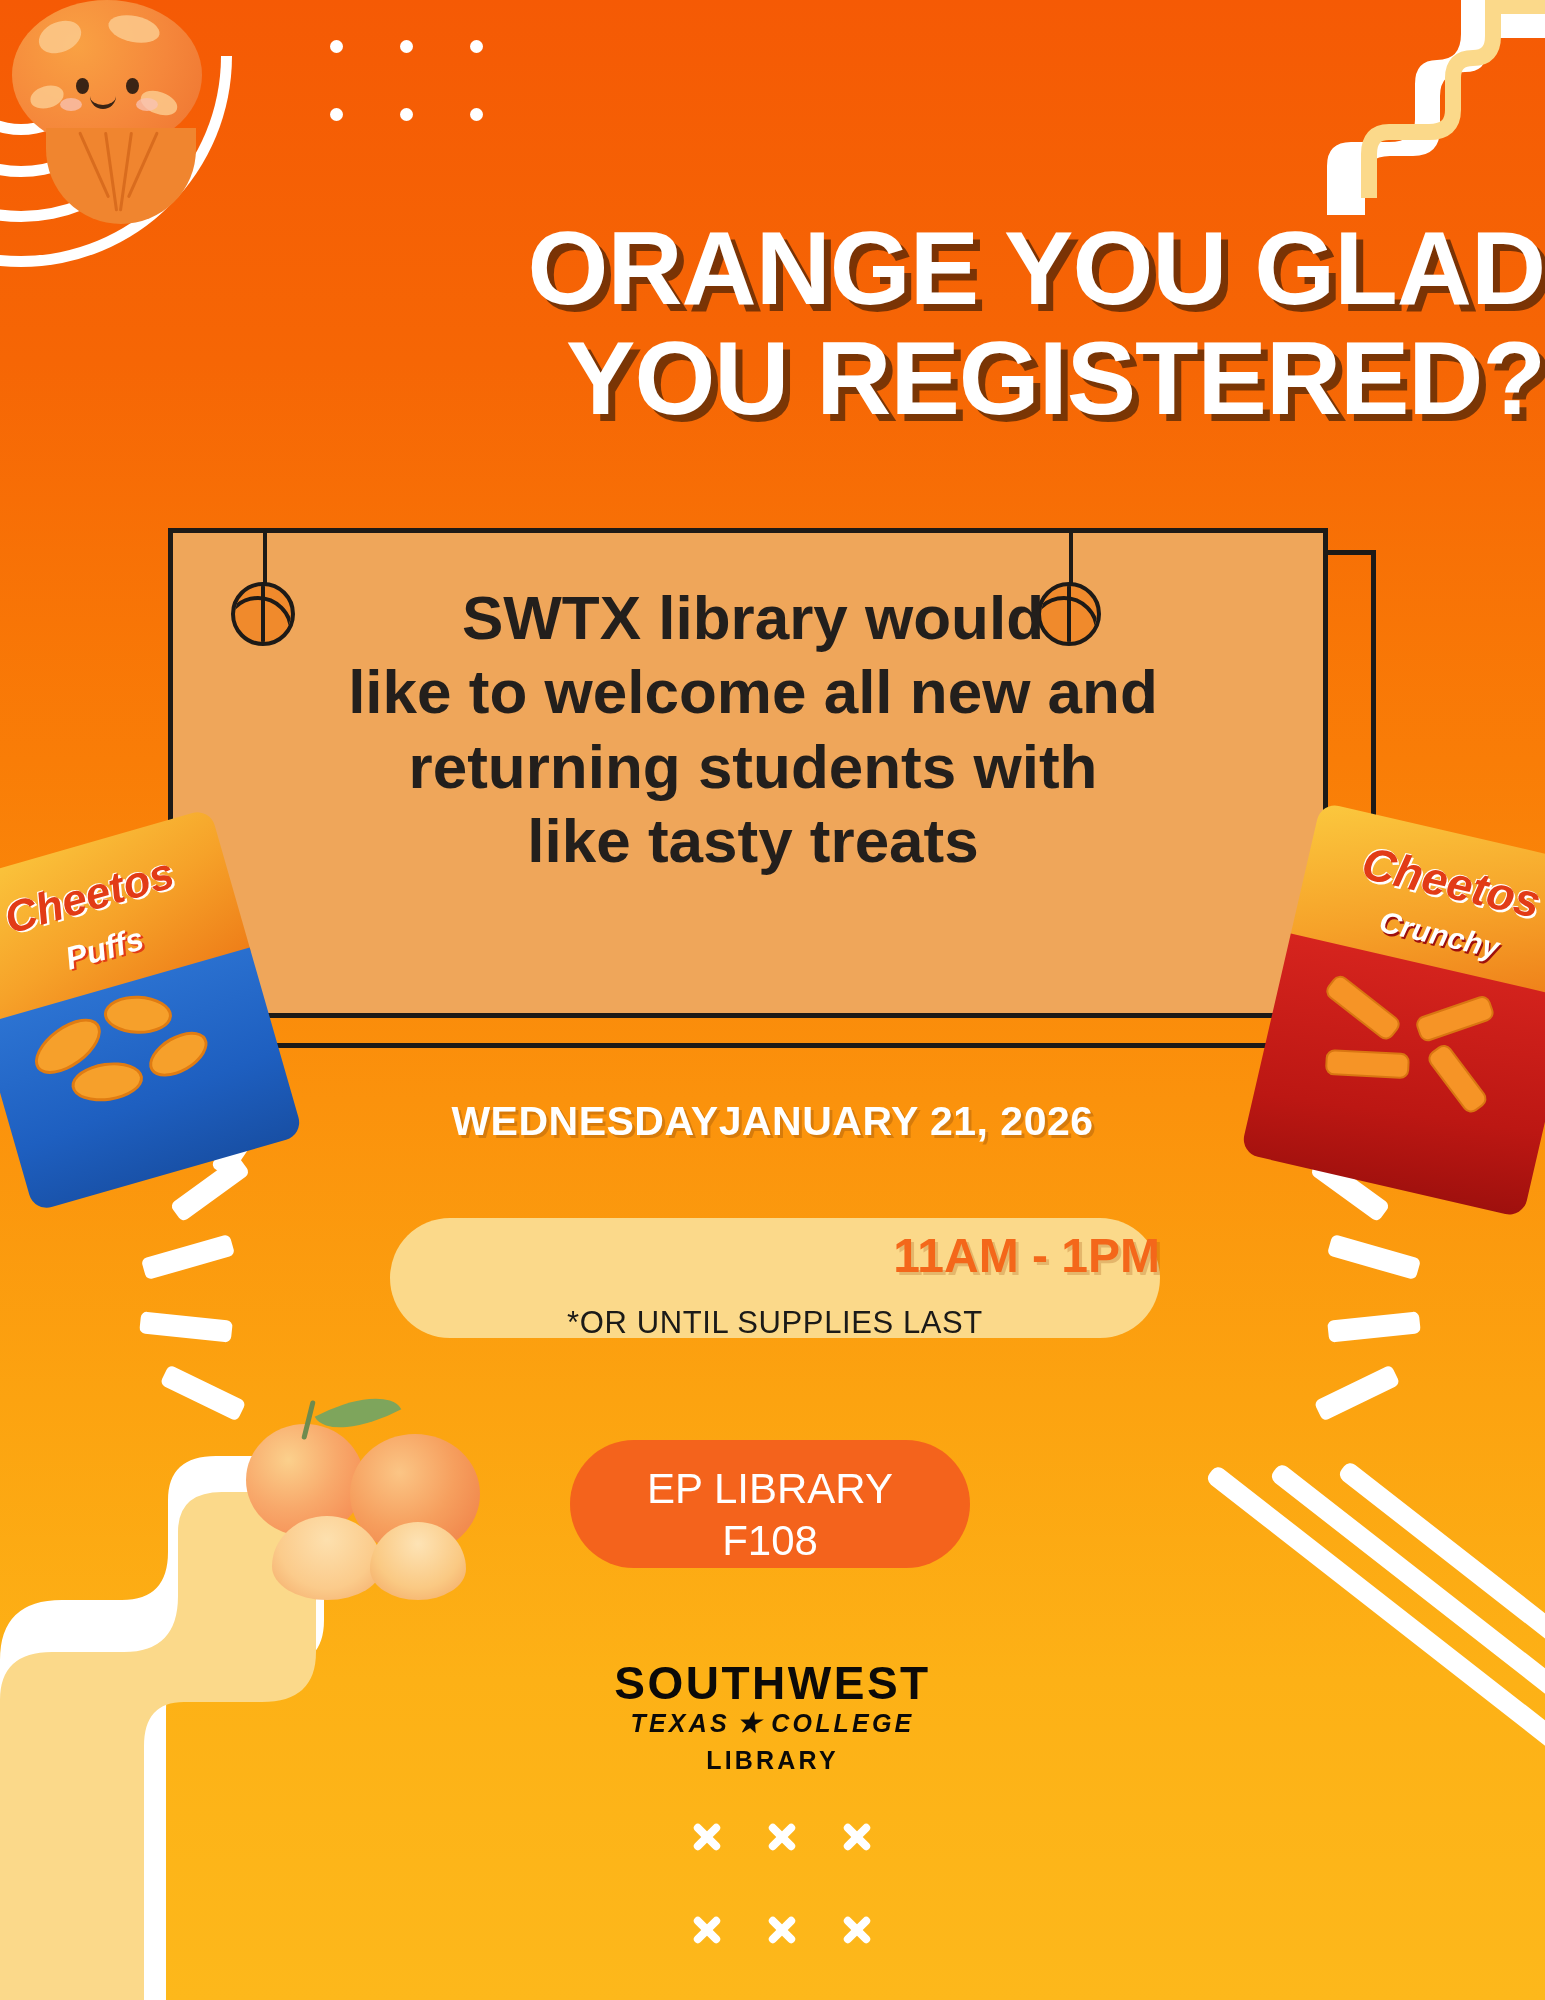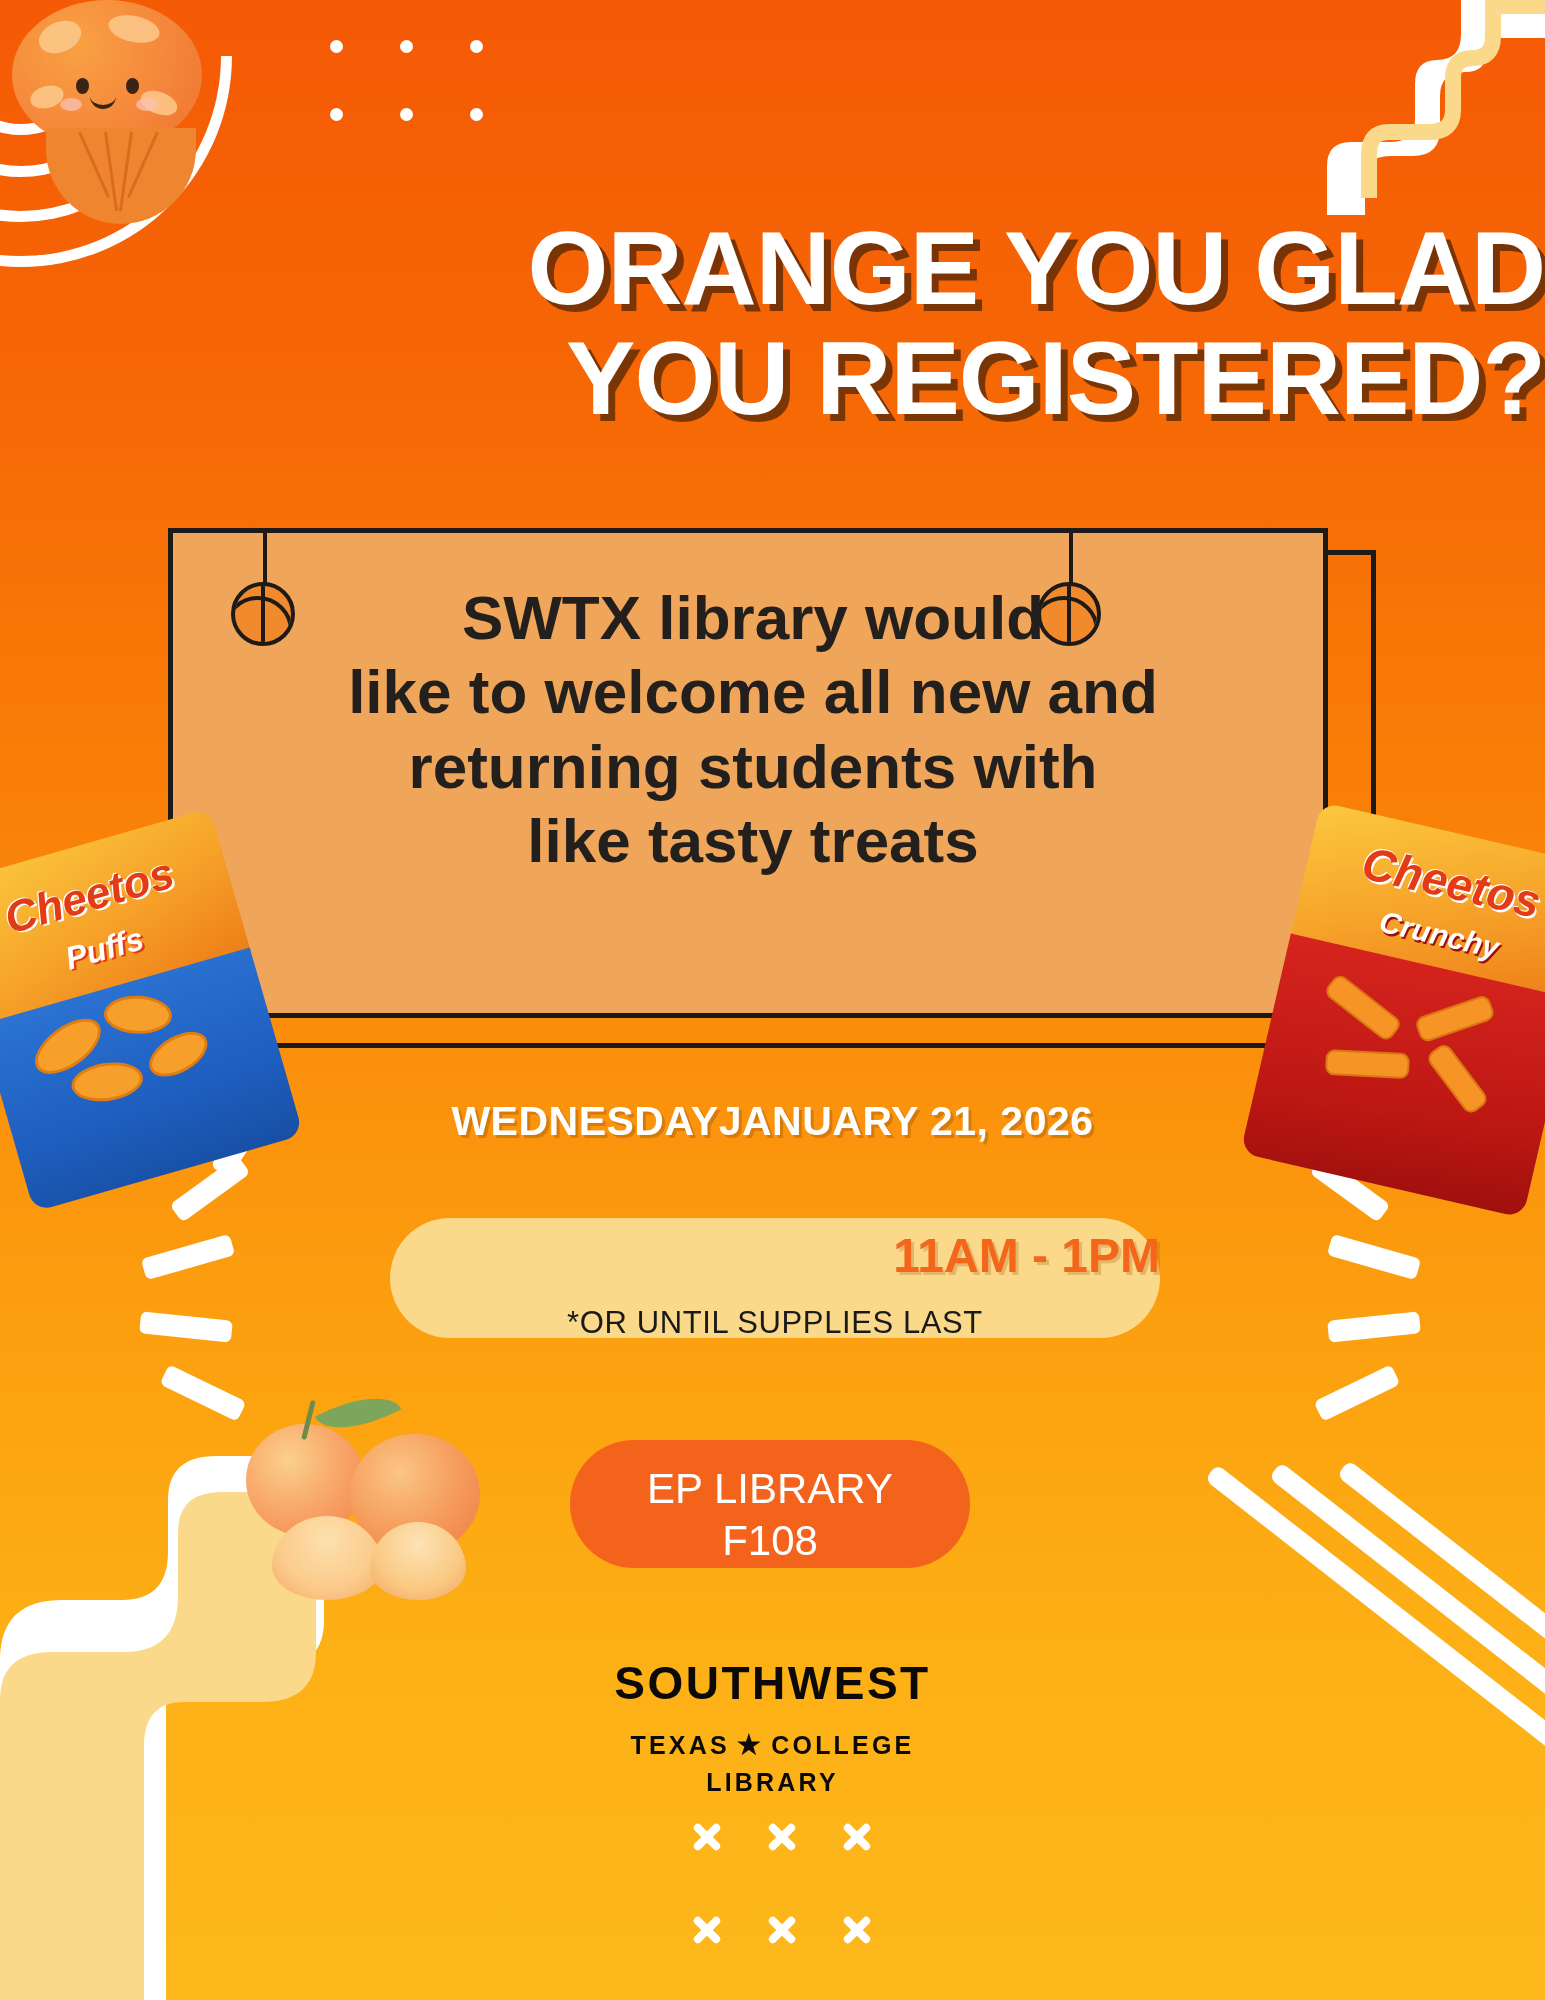--- a/index.html
+++ b/index.html
@@ -114,22 +114,22 @@
     background:#F4631C;border-radius:64px;
   }
   .loctext{
     position:absolute;left:570px;top:1463px;width:400px;text-align:center;
     color:#fff;font-size:42px;line-height:1.24;
   }
 
   
   .logo{position:absolute;left:0;top:1660px;width:1545px;text-align:center;color:#0c0a08;}
   .logo .lg1{font-weight:bold;font-size:46px;letter-spacing:2.5px;line-height:1;}
-  .logo .lg2{font-weight:bold;font-size:25px;letter-spacing:3.2px;line-height:1;margin-top:26px;
-    display:flex;justify-content:center;align-items:center;gap:7px;}
+  .logo .lg2{font-weight:bold;font-size:25px;letter-spacing:3.2px;line-height:1;margin-top:4px;
+    display:flex;justify-content:center;align-items:center;gap:7px;font-style:italic;}
   .logo .lg3{font-weight:bold;font-size:25px;letter-spacing:3.2px;line-height:1;margin-top:11px;}
   .star{font-size:27px;line-height:1;}
 
   
   .art{position:absolute;}
 
   
   .puffs{left:-18px;top:840px;width:280px;height:340px;transform:rotate(-16deg);}
   .puffs .top{position:absolute;left:0;top:0;width:280px;height:150px;
     background:linear-gradient(160deg,#FBC83E 0%,#F6A229 55%,#EE7D18 100%);

